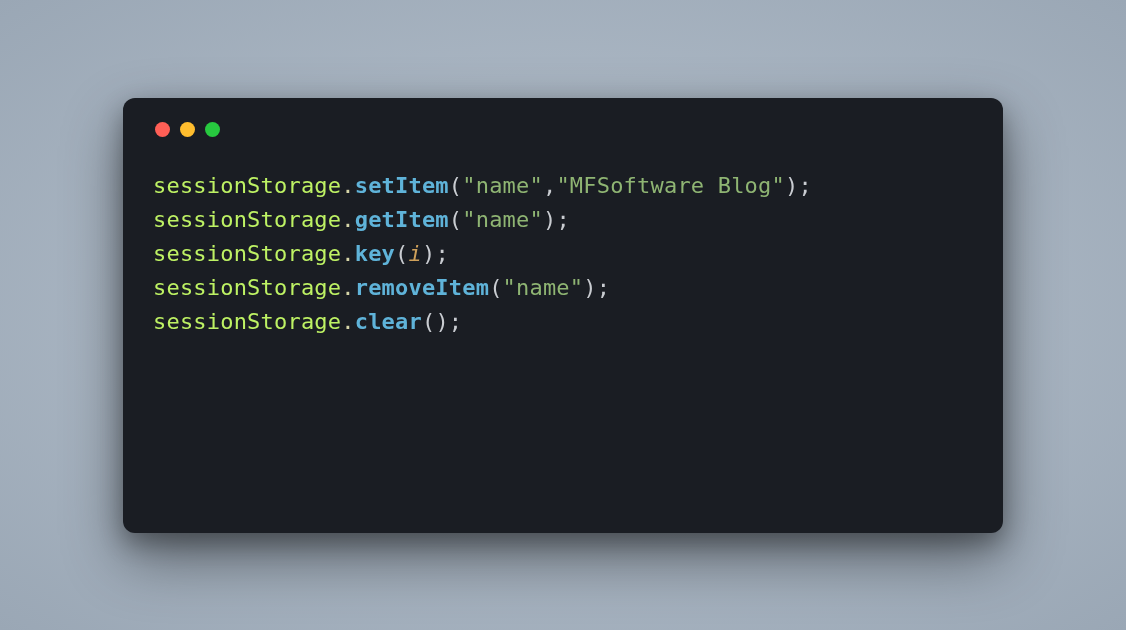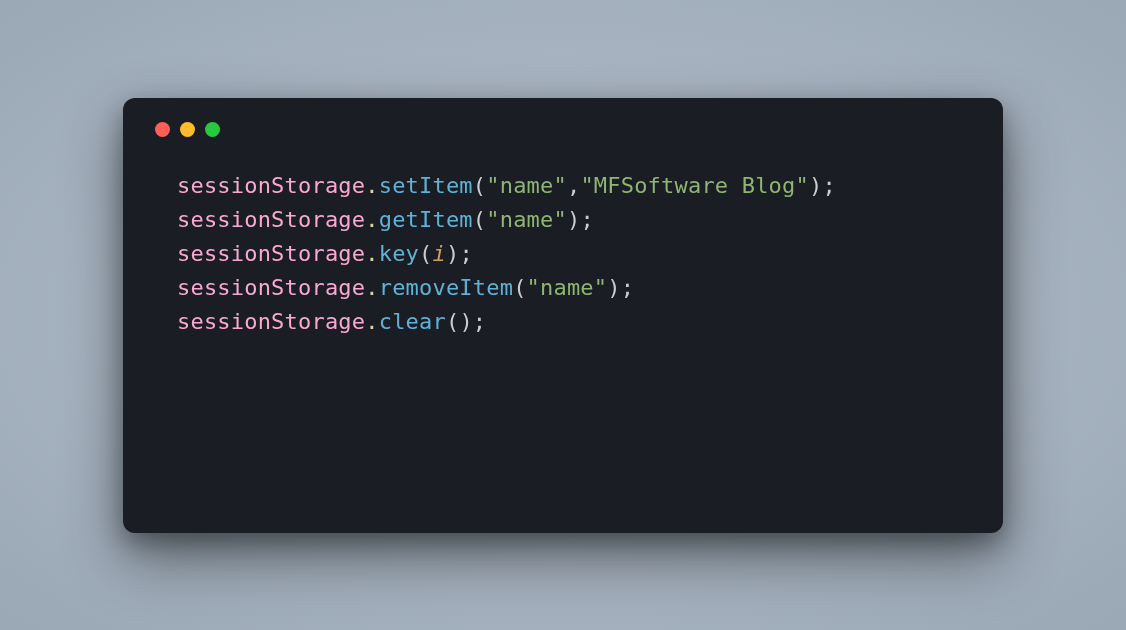--- a/index.html
+++ b/index.html
@@ -37,23 +37,23 @@
     }
     .light.red { background: #ff5f56; }
     .light.yellow { background: #ffbd2e; }
     .light.green { background: #27c93f; }
     .code {
       font-size: 22px;
       line-height: 1.55;
       white-space: pre;
       letter-spacing: 0.2px;
     }
-    .obj { color: #f9a8d4; margin-left: 24px; }
+    .obj { color: #bef264; }
     .dot { color: #d6d6a8; }
-    .method { color: #5fb3d9; }
+    .method { color: #5fb3d9; font-weight: bold; }
     .paren { color: #c9ccd1; }
     .str { color: #8fb573; }
     .ident { color: #cfa05a; font-style: italic; }
     .semi { color: #c9ccd1; }
     .comma { color: #c9ccd1; }
   </style>
 </head>
 <body>
 
 <div class="window">

